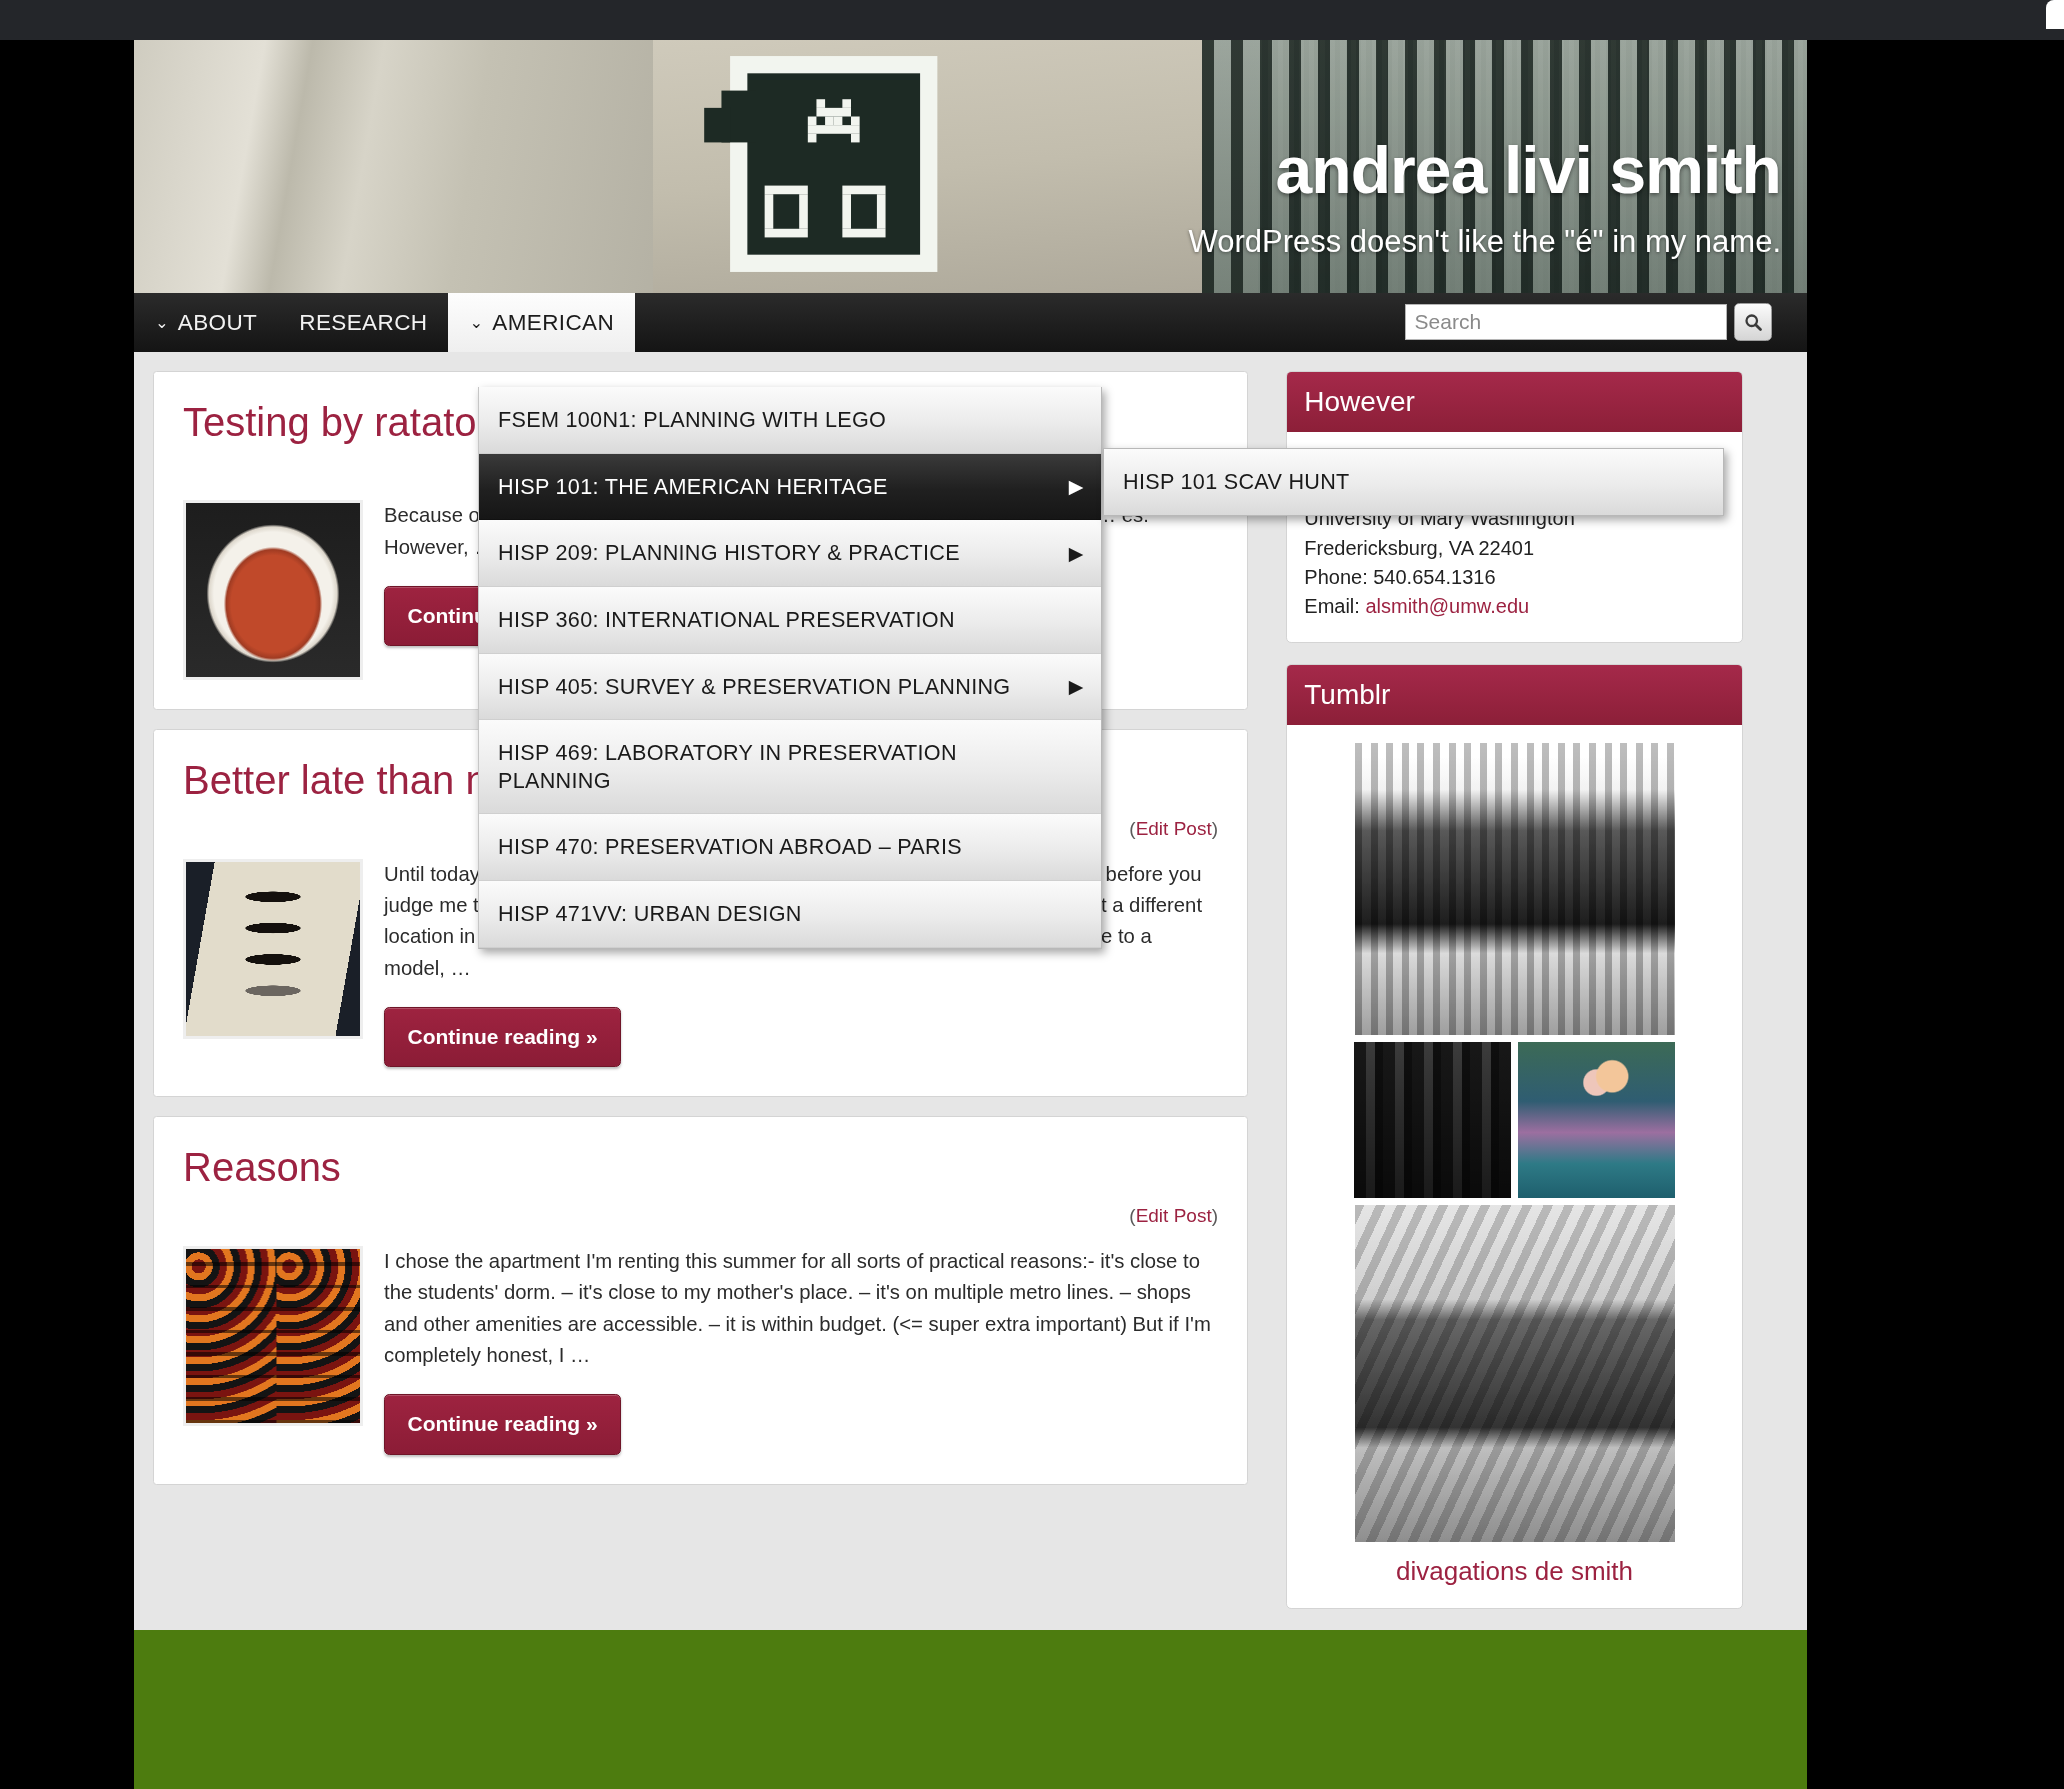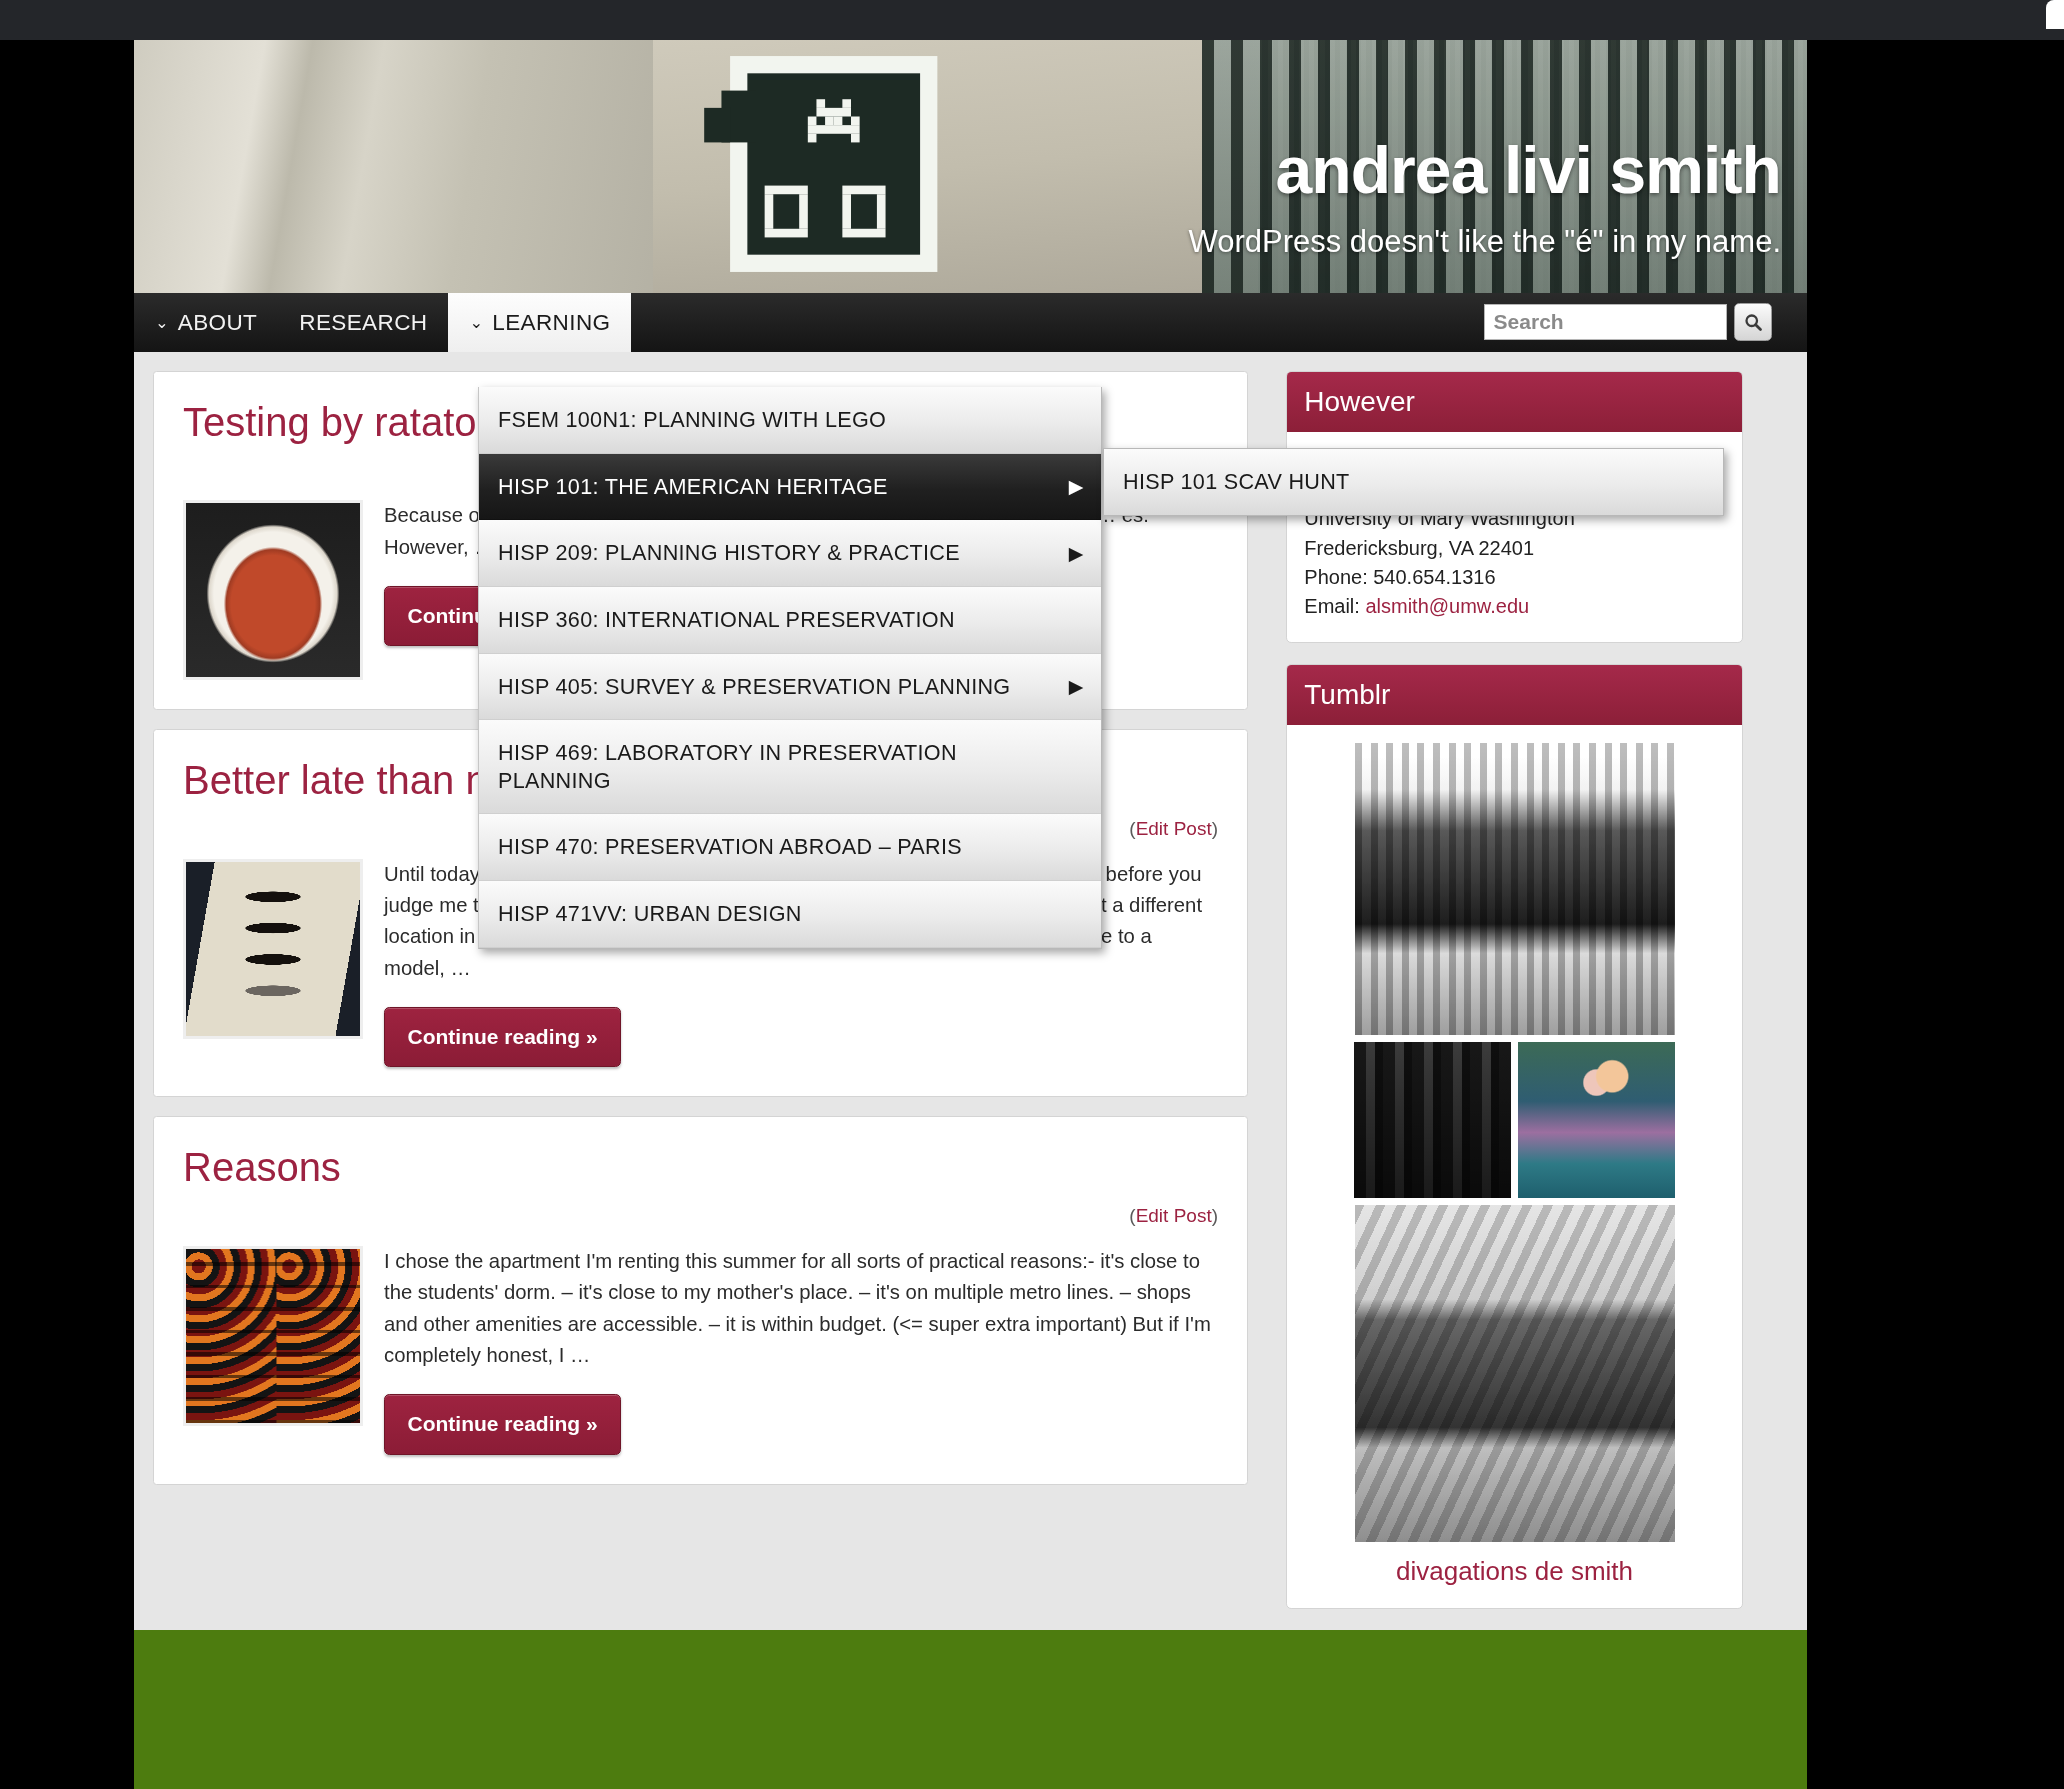--- a/index.html
+++ b/index.html
@@ -116,29 +116,28 @@
   .nav-item.active {
     background: linear-gradient(180deg,#fdfdfd 0%, #efefef 100%);
     color: #1b1b1b;
   }
   .caret-down { font-size: 16.4px; line-height: 1; display:inline-block; }
   .search-wrap {
     position: absolute; right: 35px; top: 10.4px;
     display: flex; align-items: center; gap: 7px;
   }
   .search-input {
-    width: 243px; height: 36px;
+    width: 322px; height: 36px;
     border: 0.9px solid #b5b5b5;
     background: #fff;
     font-size: 21px;
     color: #333;
     padding: 0 8.6px;
     outline: none;
     font-family: "Liberation Sans", sans-serif;
-    font-weight: bold;
   }
   .search-input::placeholder { color: #8a8a8a; }
   .search-btn {
     width: 38px; height: 38px;
     border-radius: 5.2px;
     background: linear-gradient(180deg,#fbfbfb 0%, #d5d5d5 100%);
     border: 0.9px solid #9d9d9d;
     display: flex; align-items: center; justify-content: center;
     cursor: pointer;
   }
@@ -395,21 +394,21 @@
     <div class="nav-items">
       <div class="nav-item">
         <span class="caret-down">⌄</span>
         <span>ABOUT</span>
       </div>
       <div class="nav-item">
         <span>RESEARCH</span>
       </div>
       <div class="nav-item active">
         <span class="caret-down">⌄</span>
-        <span>LEARNING</span>
+        <span>AMERICAN</span>
       </div>
     </div>
     <div class="search-wrap">
       <input class="search-input" type="text" placeholder="Search" style="">
       <div class="search-btn">
         <span>
           <svg width="21" height="21" viewBox="0 0 24 24">
             <circle cx="10" cy="10" r="6" fill="none" stroke="#3a3a3a" stroke-width="2.6"></circle>
             <line x1="14.5" y1="14.5" x2="20" y2="20" stroke="#3a3a3a" stroke-width="3.2" stroke-linecap="round"></line>
           </svg>

